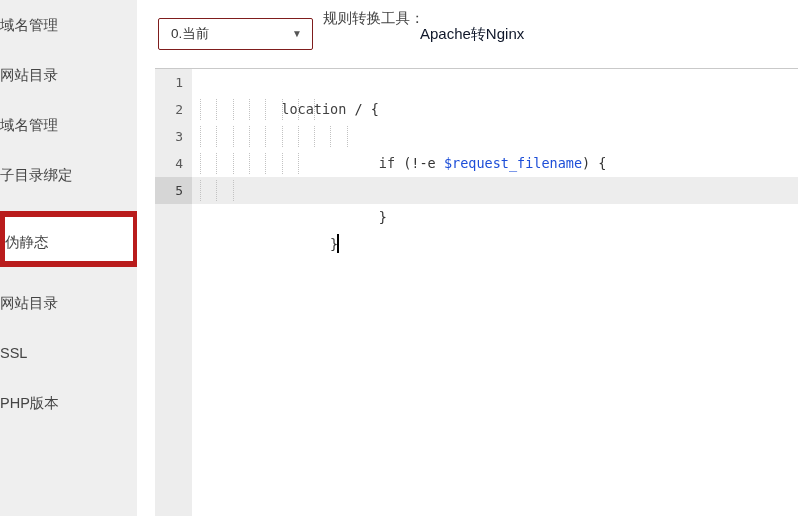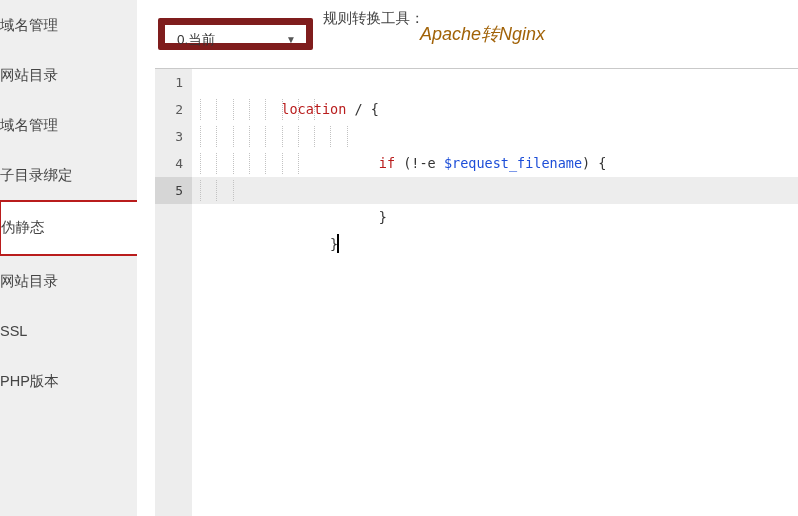--- a/index.html
+++ b/index.html
@@ -31,24 +31,24 @@
     position: relative;
     height: 50px;
     line-height: 50px;
     font-size: 14.5px;
     color: #444444;
     white-space: nowrap;
     cursor: pointer;
   }
   .side-item.active {
     background: #ffffff;
-    border: 2px solid #b91c1c;
+    border: 6px solid #b91c1c;
     height: 56px;
     line-height: 50px;
-    margin: 0 -1px;
+    margin: 11px -1px;
     width: 140px;
     z-index: 3;
   }
 
   
   #content {
     position: absolute;
     left: 137px; top: 0;
     width: 661px;
     height: 516px;
@@ -60,21 +60,21 @@
     position: absolute;
     left: 0; top: 0;
     width: 661px;
     height: 68px;
   }
   #rule-select {
     position: absolute;
     left: 21px; top: 18px;
     width: 155px;
     height: 32px;
-    border: 7px solid #7f1d1d;
+    border: 1px solid #7f1d1d;
     background: #ffffff;
     border-radius: 2px;
     cursor: pointer;
   }
   #rule-select-value {
     position: absolute;
     left: 12px; top: 0;
     line-height: 30px;
     font-size: 13.5px;
     color: #333333;
@@ -92,25 +92,24 @@
     left: 186px; top: 2px;
     line-height: 32px;
     font-size: 14.5px;
     color: #444444;
     white-space: nowrap;
   }
   #convert-link {
     position: absolute;
     left: 283px; top: 18px;
     line-height: 32px;
-    font-size: 18px;
-    color: #a16207;
+    font-size: 15px;
+    color: #0f172a;
     white-space: nowrap;
     cursor: pointer;
-    font-style: italic;
   }
 
   
   #editor {
     position: absolute;
     left: 18px; top: 68px;
     width: 643px;
     height: 448px;
     background: #ffffff;
     border-top: 1px solid #c9c9c9;
@@ -162,21 +161,21 @@
   .guide {
     position: absolute;
     top: 3px;
     width: 0;
     height: 21px;
     border-left: 1px dotted #c2c2c2;
   }
 
   .code-text { position: relative; }
 
-  .tok-kw   { color: #b91c1c; }
+  .tok-kw   { color: #404040; }
   .tok-var  { color: #1d4ed8; }
   .tok-pun  { color: #333333; }
 
   .cursor {
     display: inline-block;
     width: 2px;
     height: 19px;
     background: #000000;
     vertical-align: -4px;
     margin-left: -1px;

